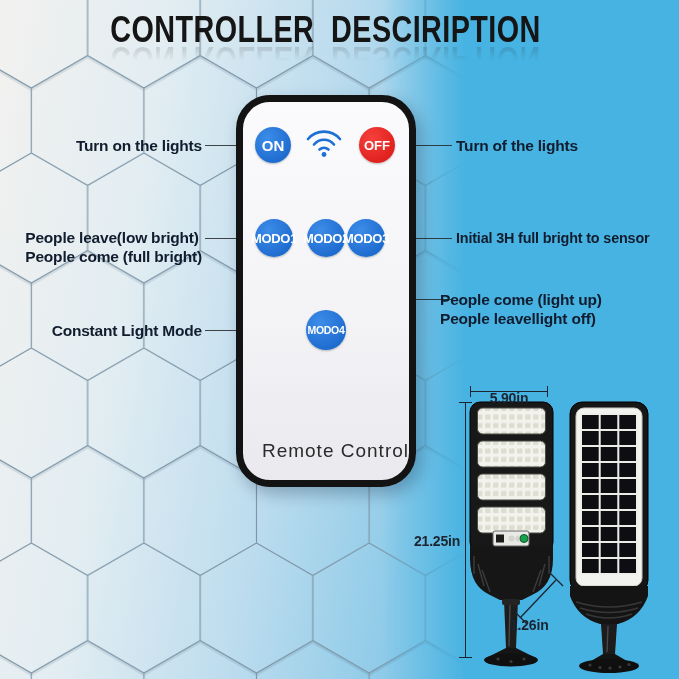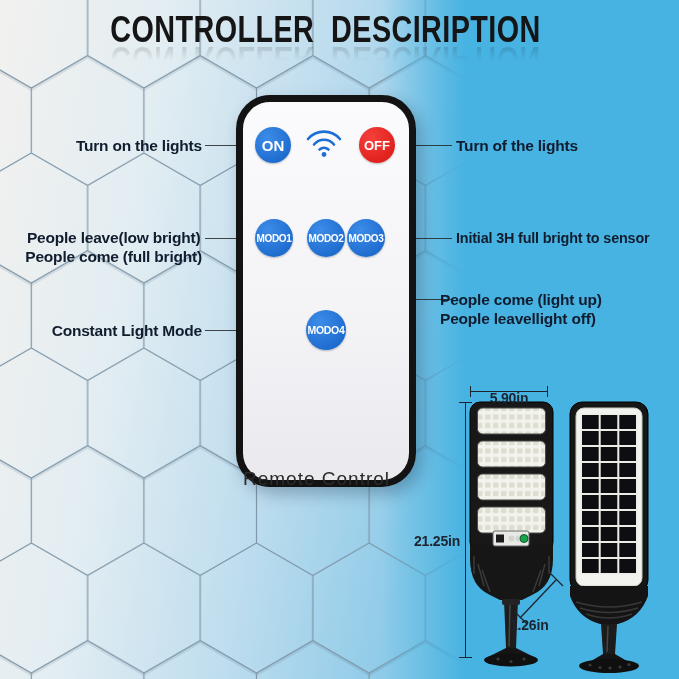--- a/index.html
+++ b/index.html
@@ -18,30 +18,30 @@
   #remote{position:absolute;left:236px;top:95px;width:180px;height:392px;box-sizing:border-box;
           border:7px solid #131313;border-radius:34px;z-index:2;
           background:linear-gradient(180deg,#fbfbfd 0%,#f3f3f6 60%,#e9e9ee 100%);
           box-shadow:5px 7px 16px rgba(0,25,55,.28);}
   .btn{position:absolute;border-radius:50%;display:flex;align-items:center;justify-content:center;
        color:#fff;font-weight:bold;box-shadow:0 1px 2px rgba(0,0,0,.25);}
   .blue{background:radial-gradient(circle at 35% 30%,#3c8ce8,#1460c6);}
   .red{background:radial-gradient(circle at 35% 30%,#f5403c,#d81512);}
   #btn-on {left:12px;top:25px;width:36px;height:36px;font-size:15px;}
   #btn-off{left:116px;top:25px;width:36px;height:36px;font-size:13px;}
-  .modo{width:38px;height:38px;top:117px;font-size:10px;letter-spacing:-.3px;}
+  .modo{width:38px;height:38px;top:117px;font-size:13px;letter-spacing:-.3px;}
   #btn-m1{left:12px;} #btn-m2{left:64px;} #btn-m3{left:104px;}
   #btn-m4{left:63px;top:208px;width:40px;height:40px;font-size:10.5px;letter-spacing:-.3px;}
   #wifi{position:absolute;left:60px;top:23px;}
-  #brand{position:absolute;left:0;top:338px;width:100%;text-align:left;
-         font-size:19px;letter-spacing:1px;color:#2b2b2b;margin-top:28px;}
+  #brand{position:absolute;left:0;top:338px;width:100%;text-align:right;
+         font-size:19px;letter-spacing:1px;color:#2b2b2b;}
   
   .callout{position:absolute;z-index:3;font-size:15.5px;font-weight:bold;letter-spacing:-.2px;
            color:#111c2e;line-height:19px;}
-  .callout.r{text-align:center;}
+  .callout.r{text-align:left;}
   .callout .block{display:block;}
   .squeeze{transform:scaleX(.93);transform-origin:0 50%;}
   .cline{position:absolute;background:#262626;opacity:.85;z-index:1;}
   
   .dim-label{position:absolute;z-index:4;font-size:14px;font-weight:bold;
              letter-spacing:-.2px;color:#1c2430;margin-top:20px;}
   .dline{position:absolute;background:#1c2430;z-index:4;}
   .light{position:absolute;z-index:2;}
 </style>
 </head>

